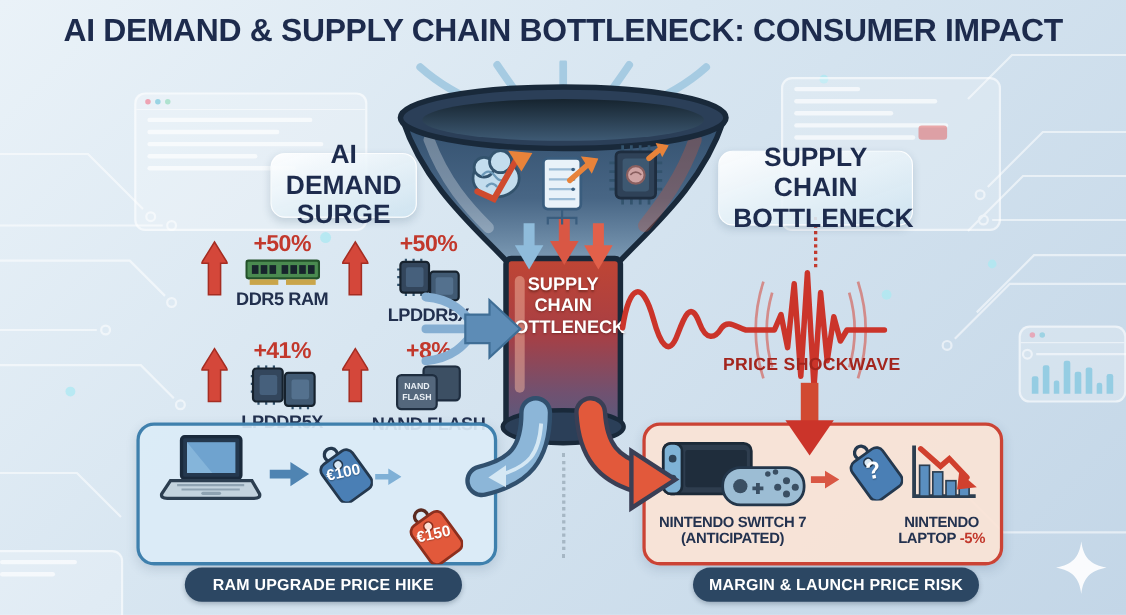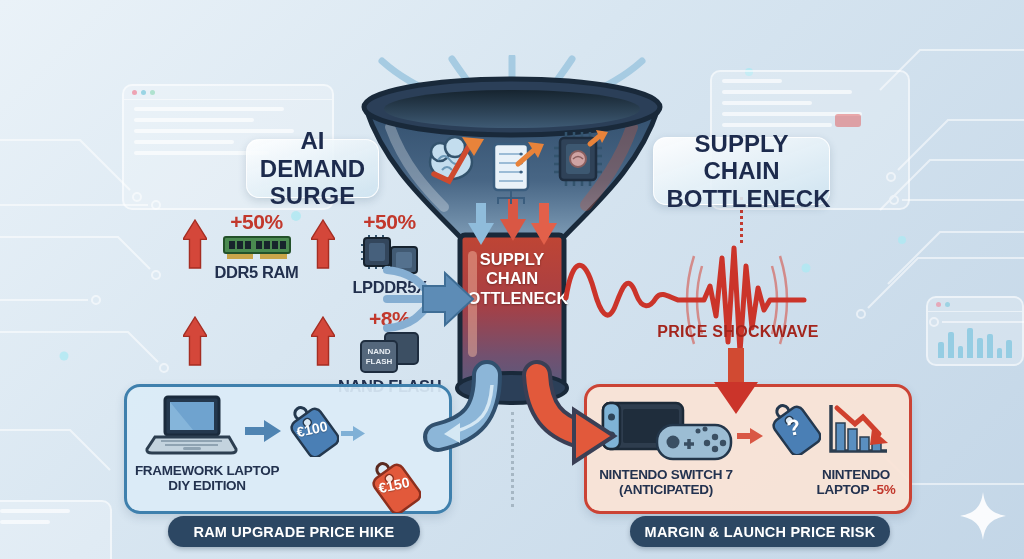--- a/index.html
+++ b/index.html
@@ -146,20 +146,21 @@
       <i style="height:10px"></i>
         <i style="height:18px"></i>
     </div>
   </div>
 
   <div class="win" style="left:-12px;top:500px;width:120px;height:70px;">
     <div class="ln" style="width:70px"></div>
     <div class="ln" style="width:50px"></div>
   </div>
 
+  <div class="abs title">AI DEMAND &amp; SUPPLY CHAIN BOTTLENECK: CONSUMER IMPACT</div>
 
   <div class="abs lblbox" style="left:246px;top:139px;width:131px;height:57px;">
     <span style="width:115px">AI DEMAND SURGE</span>
   </div>
   <div class="abs lblbox" style="left:653px;top:137px;width:175px;height:66px;">
     <span style="width:150px">SUPPLY CHAIN BOTTLENECK</span>
   </div>
 
   <div class="abs stats">
 
@@ -205,20 +206,33 @@
           <rect x="35" y="17" width="16" height="16" rx="2" fill="#54718e"></rect>
         </svg>
         <div class="stat-label">LPDDR5X</div>
       </div>
     </div>
 
     <div class="stat">
       <svg class="up" width="24" height="52" viewBox="0 0 26 52">
         <polygon points="13,0 26,21 19,21 19,52 7,52 7,21 0,21" fill="#d4473a" stroke="#a52d22" stroke-width="1.5"></polygon>
       </svg>
+      <div class="sc">
+        <div class="pct">+41%</div>
+        <svg width="62" height="42" viewBox="0 0 62 42">
+          <g stroke="#33536d" stroke-width="2">
+              <path d="M9 0 V4 M16 0 V4 M23 0 V4 M2 10 H6 M2 17 H6 M2 24 H6 M9 32 V36 M16 32 V36 M23 32 V36 M40 36 V40 M47 36 V40 M54 36 V40"></path>
+            </g>
+          <rect x="4" y="3" width="27" height="30" rx="3" fill="#33465c" stroke="#16222e" stroke-width="2"></rect>
+          <rect x="10" y="9" width="16" height="18" rx="2" fill="#46607c"></rect>
+          <rect x="33" y="7" width="27" height="30" rx="3" fill="#415a73" stroke="#16222e" stroke-width="2"></rect>
+          <rect x="39" y="13" width="16" height="18" rx="2" fill="#54718e"></rect>
+        </svg>
+        <div class="stat-label">LPDDR5X</div>
+      </div>
     </div>
 
     <div class="stat">
       <svg class="up" width="24" height="52" viewBox="0 0 26 52">
         <polygon points="13,0 26,21 19,21 19,52 7,52 7,21 0,21" fill="#d4473a" stroke="#a52d22" stroke-width="1.5"></polygon>
       </svg>
       <div class="sc">
         <div class="pct">+8%</div>
         <svg width="64" height="44" viewBox="0 0 64 44">
           <rect x="27" y="1" width="33" height="31" rx="4" fill="#3c4f63" stroke="#1e2d3f" stroke-width="2"></rect>
@@ -366,21 +380,20 @@
 
   <div class="abs bigbox box-left">
     <svg class="abs" style="left:16px;top:8px;" width="96" height="64" viewBox="0 0 96 64">
       <rect x="22" y="2" width="54" height="38" rx="3" fill="#24384e" stroke="#1a2a3c" stroke-width="3"></rect>
       <rect x="27" y="7" width="44" height="28" fill="#6fa3cf"></rect>
       <path d="M27 7 L50 35 H27 Z" fill="#8fbcde" opacity="0.7"></path>
       <path d="M12 42 H86 L93 54 Q94 58 88 58 H9 Q3 58 4 54 Z" fill="#c3d3de" stroke="#2c3e50" stroke-width="3"></path>
       <path d="M18 46 H79 M22 50 H75" stroke="#8fa3b2" stroke-width="2"></path>
       <rect x="40" y="52" width="18" height="3" rx="1.5" fill="#8fa3b2"></rect>
     </svg>
-    <div class="prod-label" style="left:6px;top:76px;width:148px;">FRAMEWORK LAPTOP DIY EDITION</div>
 
     <svg class="abs" style="left:118px;top:32px;" width="36" height="24" viewBox="0 0 36 24">
       <polygon points="0,8 19,8 19,1 36,12 19,23 19,16 0,16" fill="#4f84b2"></polygon>
     </svg>
 
     <div class="abs tag" style="left:158px;top:14px;">
       <svg width="54" height="56" viewBox="0 0 54 56">
         <g transform="rotate(-36 27 28)">
           <circle cx="27" cy="9" r="6" fill="none" stroke="#24384e" stroke-width="3"></circle>
           <rect x="10" y="12" width="34" height="42" rx="7" fill="#4a7fb5" stroke="#24384e" stroke-width="2.5"></rect>

